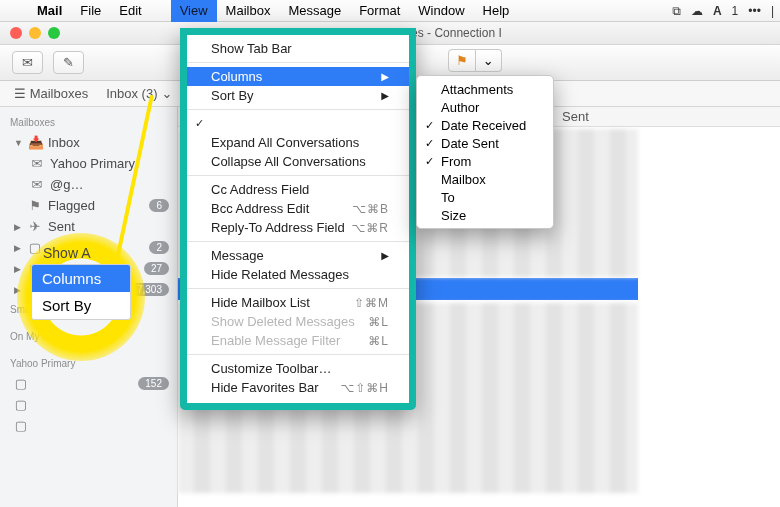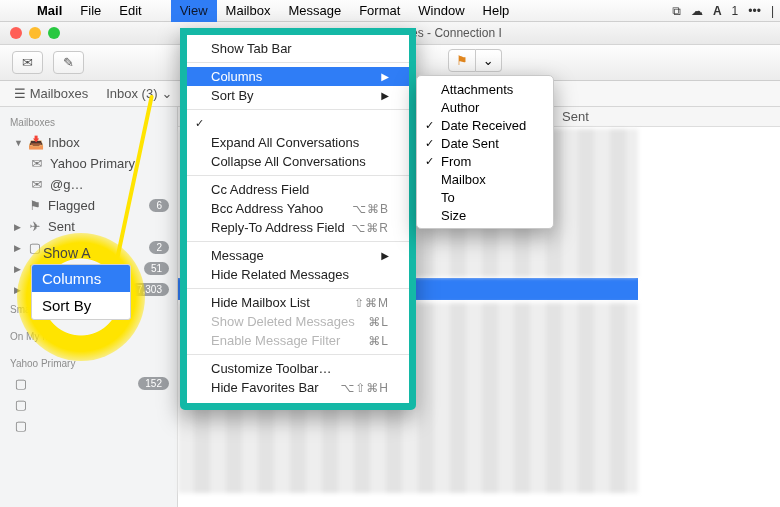--- a/index.html
+++ b/index.html
@@ -153,21 +153,21 @@
         <span>Sent</span>
       </div>
     <div class="sb-item">
         <span class="tri">▶</span>
         <span class="ico">▢</span>
         <span class="badge">2</span>
       </div>
     <div class="sb-item">
         <span class="tri">▶</span>
         <span class="ico">▢</span>
-        <span class="badge">51</span>
+        <span class="badge">27</span>
       </div>
     <div class="sb-item">
         <span class="tri">▶</span>
         <span class="ico">▢</span>
         <span class="badge">7,303</span>
       </div>
     <div class="hdr">Smart Ma</div>
     <div class="hdr" style="margin-top:8px">On My Mac</div>
     <div class="hdr" style="margin-top:8px">Yahoo Primary</div>
     <div class="sb-item">
@@ -213,21 +213,21 @@
       <span>Expand All Conversations</span>
     </div>
   <div class="row">
       <span>Collapse All Conversations</span>
     </div>
   <div class="sep"></div>
   <div class="row">
       <span>Cc Address Field</span>
     </div>
   <div class="row">
-      <span>Bcc Address Yahoo</span>
+      <span>Bcc Address Edit</span>
       <span class="sc">⌥⌘B</span>
     </div>
   <div class="row">
       <span>Reply-To Address Field</span>
       <span class="sc">⌥⌘R</span>
     </div>
   <div class="sep"></div>
   <div class="row">
       <span>Message</span>
       <span class="sub">▶</span>

